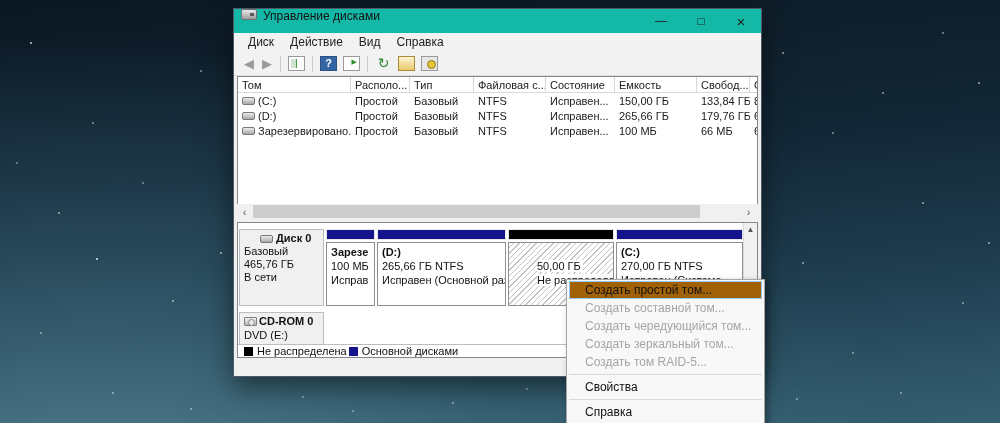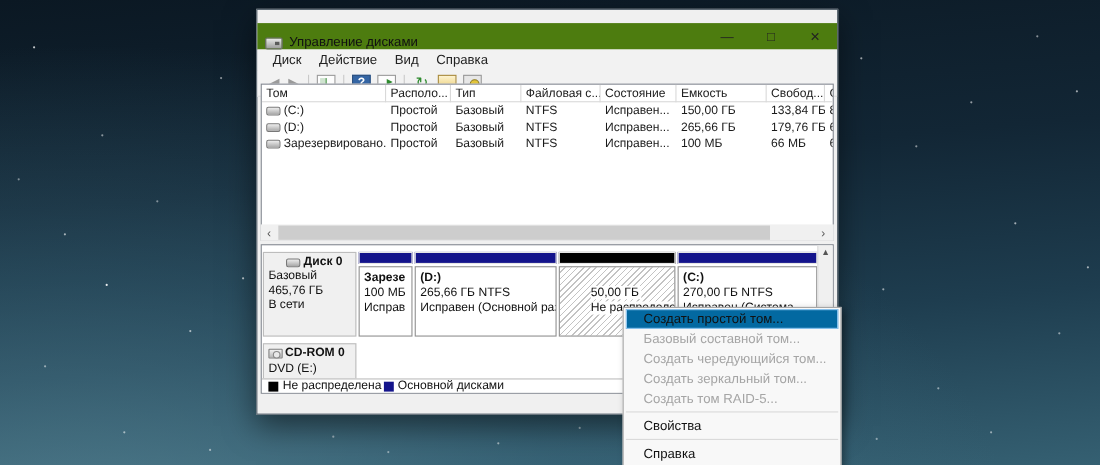--- a/index.html
+++ b/index.html
@@ -26,21 +26,21 @@
       942px 32px 0 0 rgba(255,255,255,.5), 796px 398px 0 0 rgba(255,255,255,.45),
       900px 392px 0 0 rgba(255,255,255,.5), 988px 242px 0 0 rgba(255,255,255,.6),
       302px 396px 0 0 rgba(255,255,255,.5), 452px 402px 0 0 rgba(255,255,255,.55),
       526px 388px 0 0 rgba(255,255,255,.5), 686px 392px 0 0 rgba(255,255,255,.9),
       352px 410px 0 0 rgba(255,255,255,.45), 620px 416px 0 0 rgba(255,255,255,.5);
   }
 
   
   .win { position:absolute; left:233px; top:8px; width:529px; height:369px;
     background:#f0f0f0; border:1px solid #4e5b66; box-shadow:0 10px 26px rgba(0,0,0,.5); }
-  .titlebar { height:24px; display:flex; align-items:flex-end; padding-left:7px; background:#4d7c0f;margin-top:12px; }
+  .titlebar { height:24px; display:flex; align-items:flex-start; padding-left:7px; background:#14b8a6; }
   .app-icon { width:16px; height:11px; margin-right:6px; background:linear-gradient(#e9e9e9,#9d9d9d);
     border:1px solid #6f6f6f; border-radius:2px; position:relative; }
   .app-icon::after { content:""; position:absolute; right:2px; top:3px; width:4px; height:3px; background:#5a5a5a; }
   .title-text { font-size:12px; color:#111; }
   .caption-btns { margin-left:auto; display:flex; height:24px; }
   .cap-btn { width:40px; height:24px; display:flex; align-items:center; justify-content:center;
     font-size:12px; color:#222; cursor:default; }
   .cap-btn.close { font-size:15px; }
 
   .menubar { height:19px; display:flex; align-items:center; padding-left:6px; background:#f2f2f2; font-size:12px; color:#222; }
@@ -105,21 +105,21 @@
 
   .legend { position:absolute; left:0; right:0; bottom:0; height:13px; background:#fff;
     border-top:1px solid #bdbdbd; display:flex; align-items:center; padding-left:4px; font-size:11px; color:#111; }
   .lg-sq { display:inline-block; width:9px; height:9px; margin:0 4px 0 2px; flex:none; }
 
   
   .ctx { position:absolute; left:566px; top:279px; width:199px; height:150px; background:#f8f8f8;
     border:1px solid #a6a6a6; box-shadow:3px 3px 7px rgba(0,0,0,.35); padding-top:1px; font-size:12px; color:#111; }
   .ctx-item { height:18px; line-height:17px; padding-left:15px; margin:0 2px; border:1px solid transparent;
     white-space:nowrap; overflow:hidden; }
-  .ctx-item.hl { background:#0369a1; border-color:#92c8f2; }
+  .ctx-item.hl { background:#a16207; border-color:#92c8f2; }
   .ctx-item.dis { color:#a5a5a5; }
   .ctx-sep { border-top:1px solid #dadada; margin:3px 2px; }
 </style>
 </head>
 <body>
 
 <div class="desktop">
   <div class="stars"></div>
 
   <div class="win">
@@ -283,21 +283,21 @@
         <span style="display:flex;align-items:center;">
           <span class="lg-sq" style="background-color: rgb(20, 20, 140);"></span>
           <span>Основной дисками</span>
         </span>
       </div>
     </div>
   </div>
 
   <div class="ctx">
     <div class="ctx-item hl">Создать простой том...</div>
-    <div class="ctx-item dis">Базовый составной том...</div>
+    <div class="ctx-item dis">Создать составной том...</div>
     <div class="ctx-item dis">Создать чередующийся том...</div>
     <div class="ctx-item dis">Создать зеркальный том...</div>
     <div class="ctx-item dis">Создать том RAID-5...</div>
     <div class="ctx-sep"></div>
     <div class="ctx-item">Свойства</div>
     <div class="ctx-sep"></div>
     <div class="ctx-item">Справка</div>
   </div>
 </div>
 

